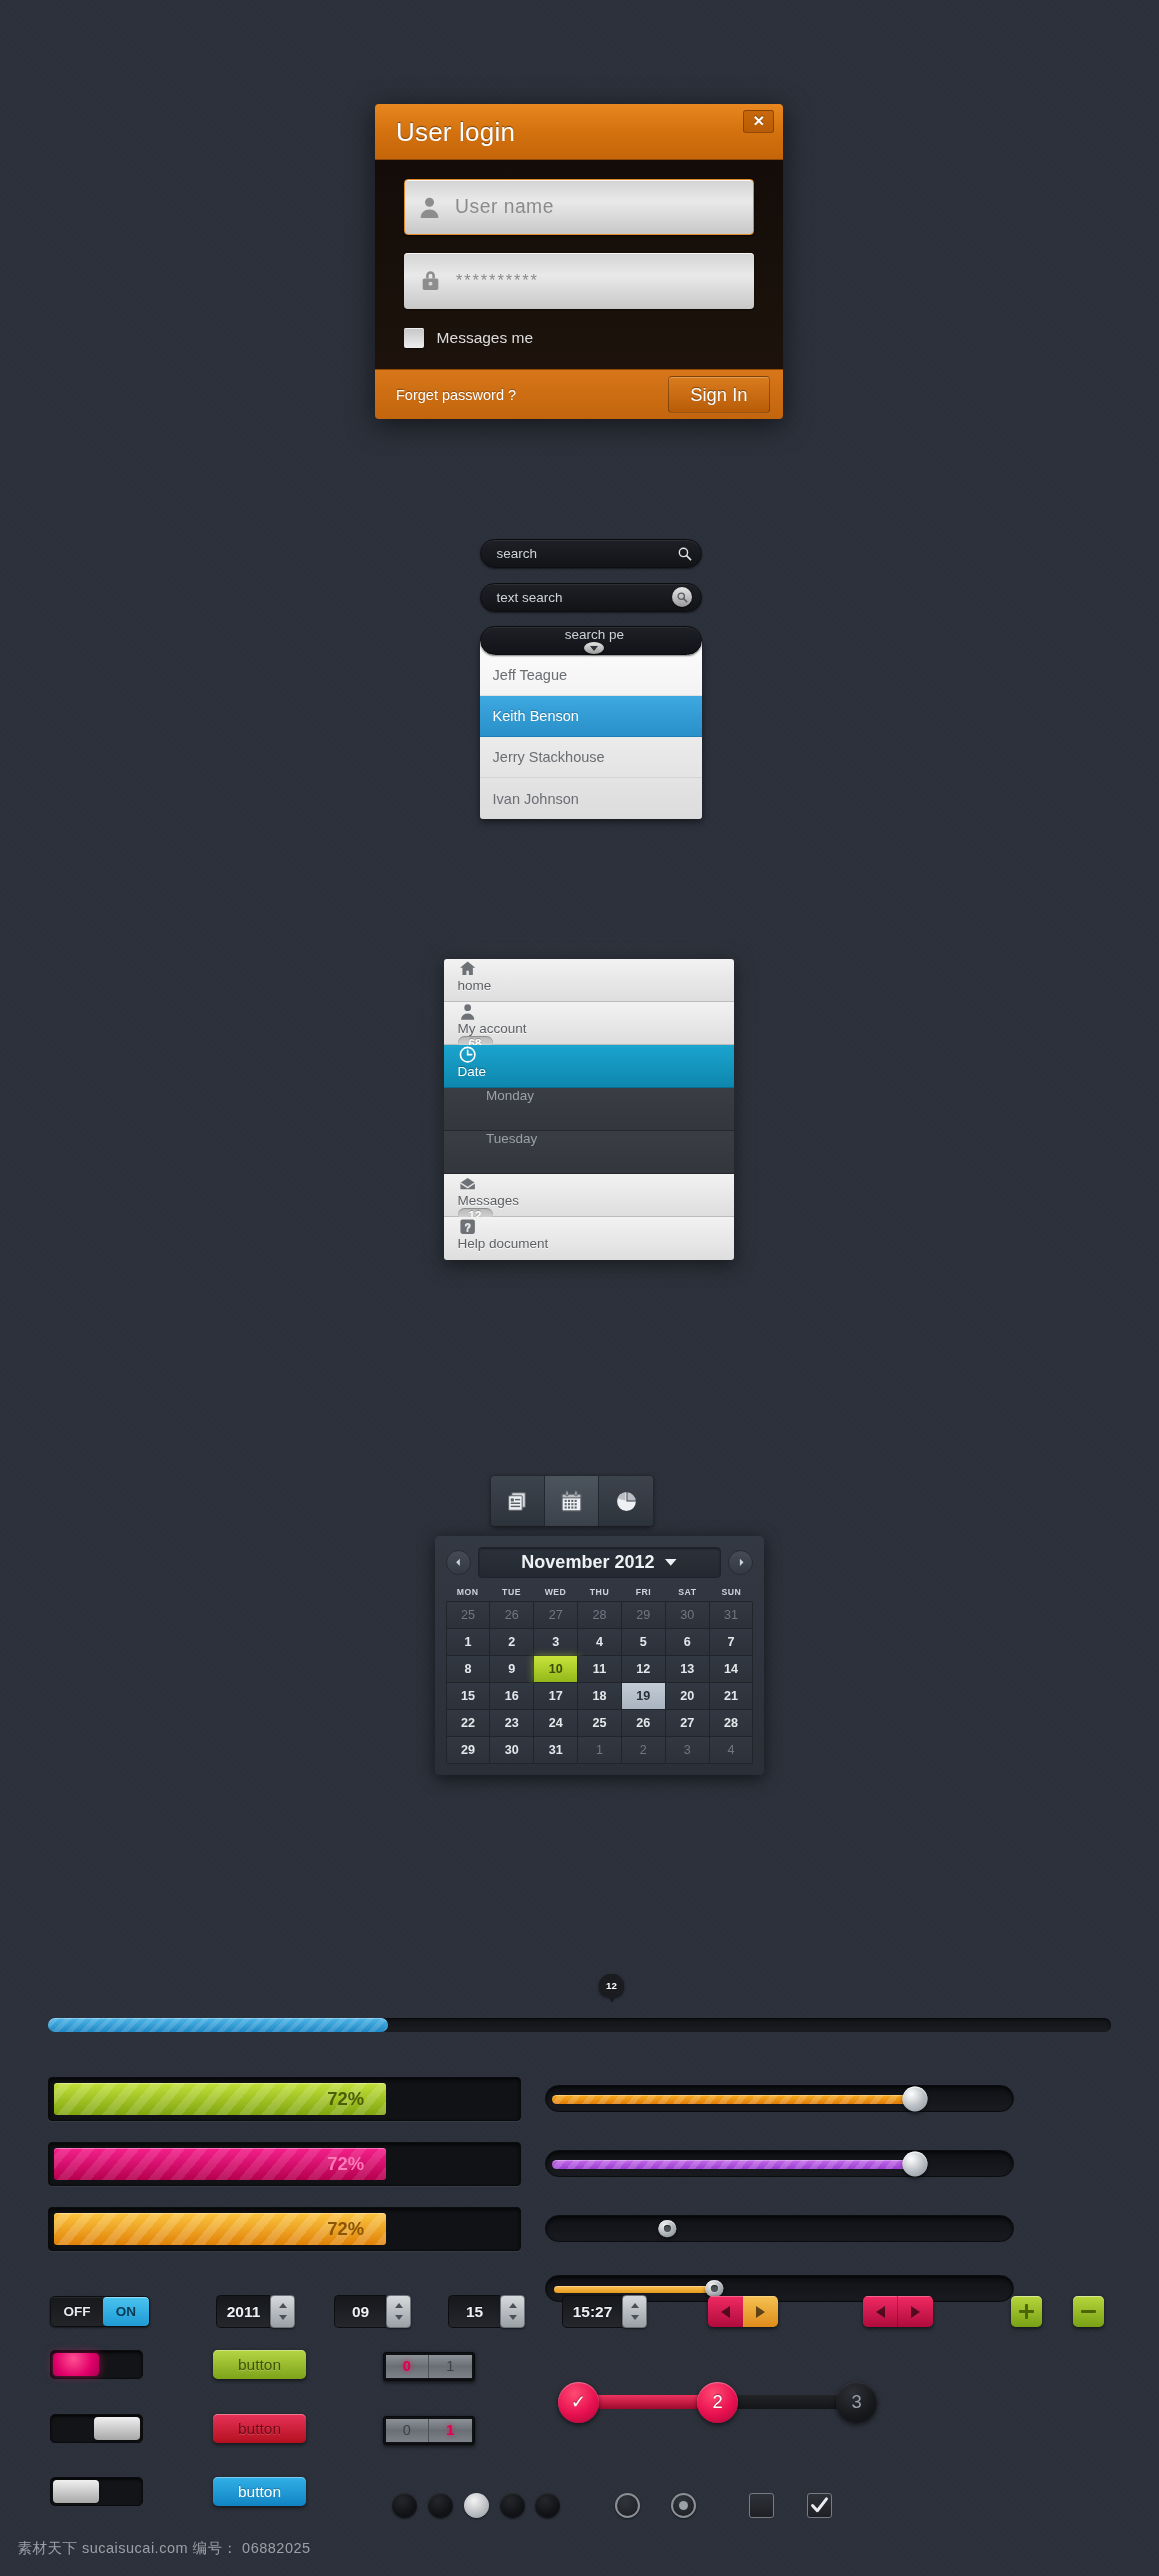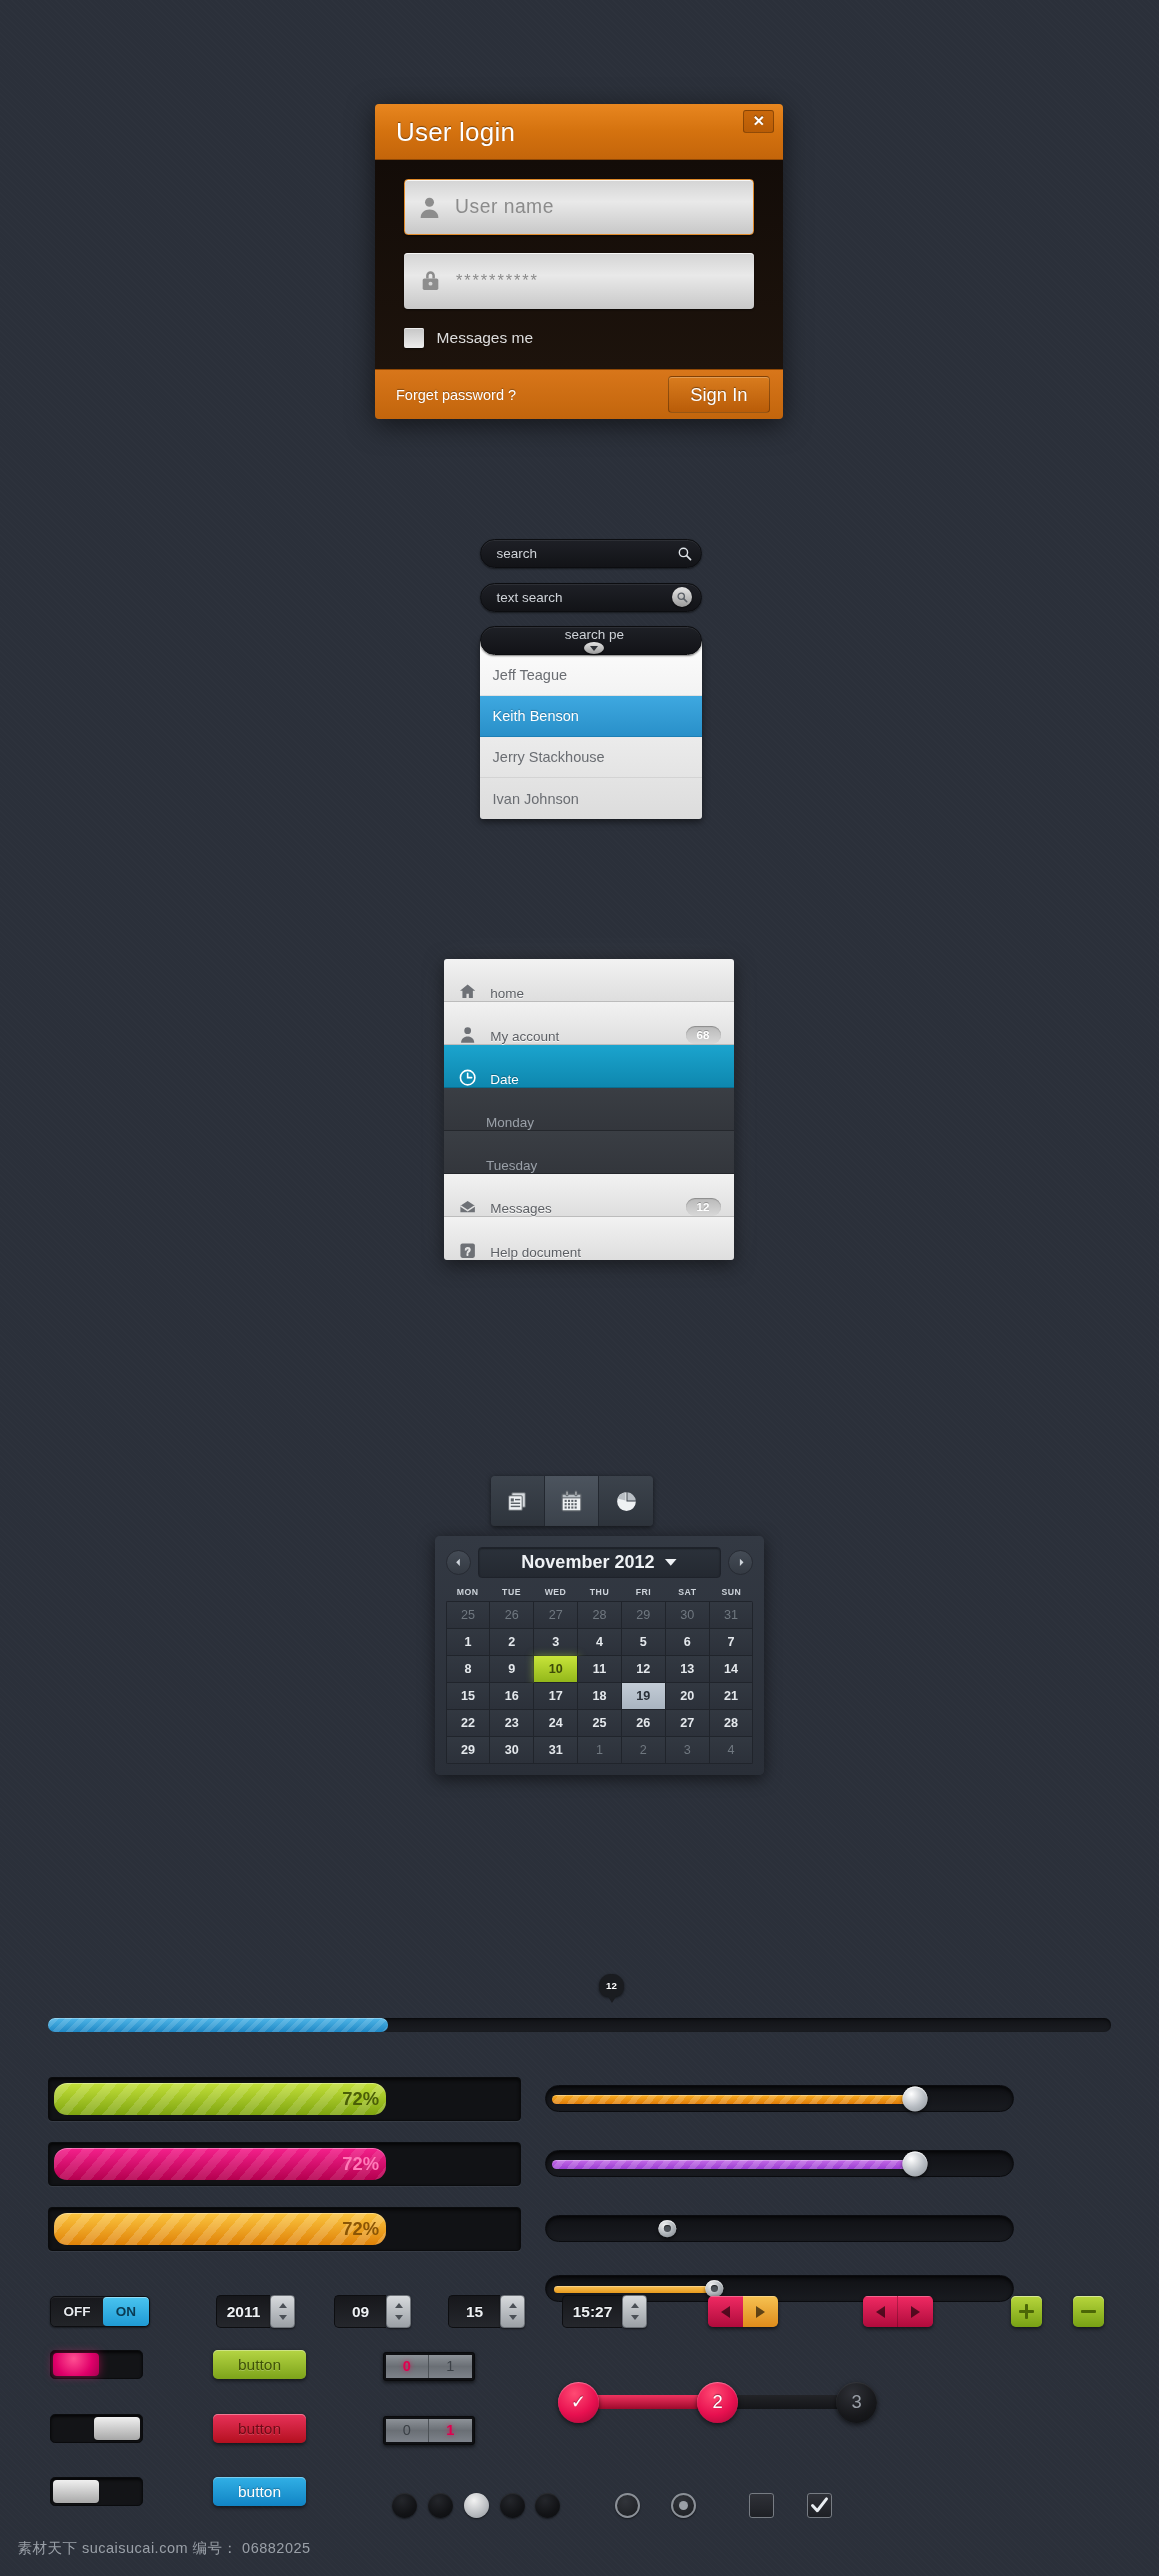--- a/index.html
+++ b/index.html
@@ -137,23 +137,23 @@
     border-bottom: 1px solid #1d7fb5;
   }
 
   
   #nav-menu {
     left: 444px; top: 959px; width: 290px;
     border-radius: 2.9px; overflow: hidden;
     box-shadow: 0 0 43px rgba(255,255,255,.05), 0 4.8px 19.3px rgba(0,0,0,.6);
   }
   .nav-item {
-    height: 43px; display: flex; align-items: flex-end;
+    height: 43px; display: flex; align-items: flex-start;
     padding: 0 13.5px; font-size: 13.5px;
-    cursor: pointer; position: relative;
+    cursor: pointer; position: relative; flex-direction: column;
   }
   .nav-item.light {
     background: linear-gradient(to bottom,#f2f2f2,#dedede);
     color: #5c5f64; border-bottom: 1px solid #bcbcbc;
     text-shadow: 0 1px 0 rgba(255,255,255,.8);
   }
   .nav-item.active {
     background: linear-gradient(to bottom,#1ba4ce,#0e87ae);
     color: #fff; border-bottom: 1px solid #0a6e90;
     text-shadow: 0 -1px 1px rgba(0,0,0,.3);
@@ -264,23 +264,23 @@
   }
 
   .pbar-track {
     position: absolute; left: 48px; width: 473px; height: 44px;
     border-radius: 3.9px; background: #111215;
     border: 1px solid #0a0b0d;
     box-shadow: inset 0 1.9px 3.9px rgba(0,0,0,.75), 0 1px 0 rgba(255,255,255,.05);
     padding: 4.8px;
   }
   .pbar-fill {
-    height: 100%; border-radius: 13px; position: relative;
+    height: 100%; border-radius: 3px; position: relative;
     display: flex; align-items: center; justify-content: flex-end;
-    padding-right: 7px;
+    padding-right: 22px;
     box-shadow: inset 0 1px 0 rgba(255,255,255,.35);
   }
   .pbar-pct { font-size: 18.4px; font-weight: bold; }
 
   .sld-track {
     position: absolute; height: 27px; width: 469px;
     border-radius: 13.5px; background: linear-gradient(to bottom,#101115,#191b20);
     border: 1px solid #0a0b0e;
     box-shadow: inset 0 1.9px 3.9px rgba(0,0,0,.7);
     padding: 8.7px 5.8px;

